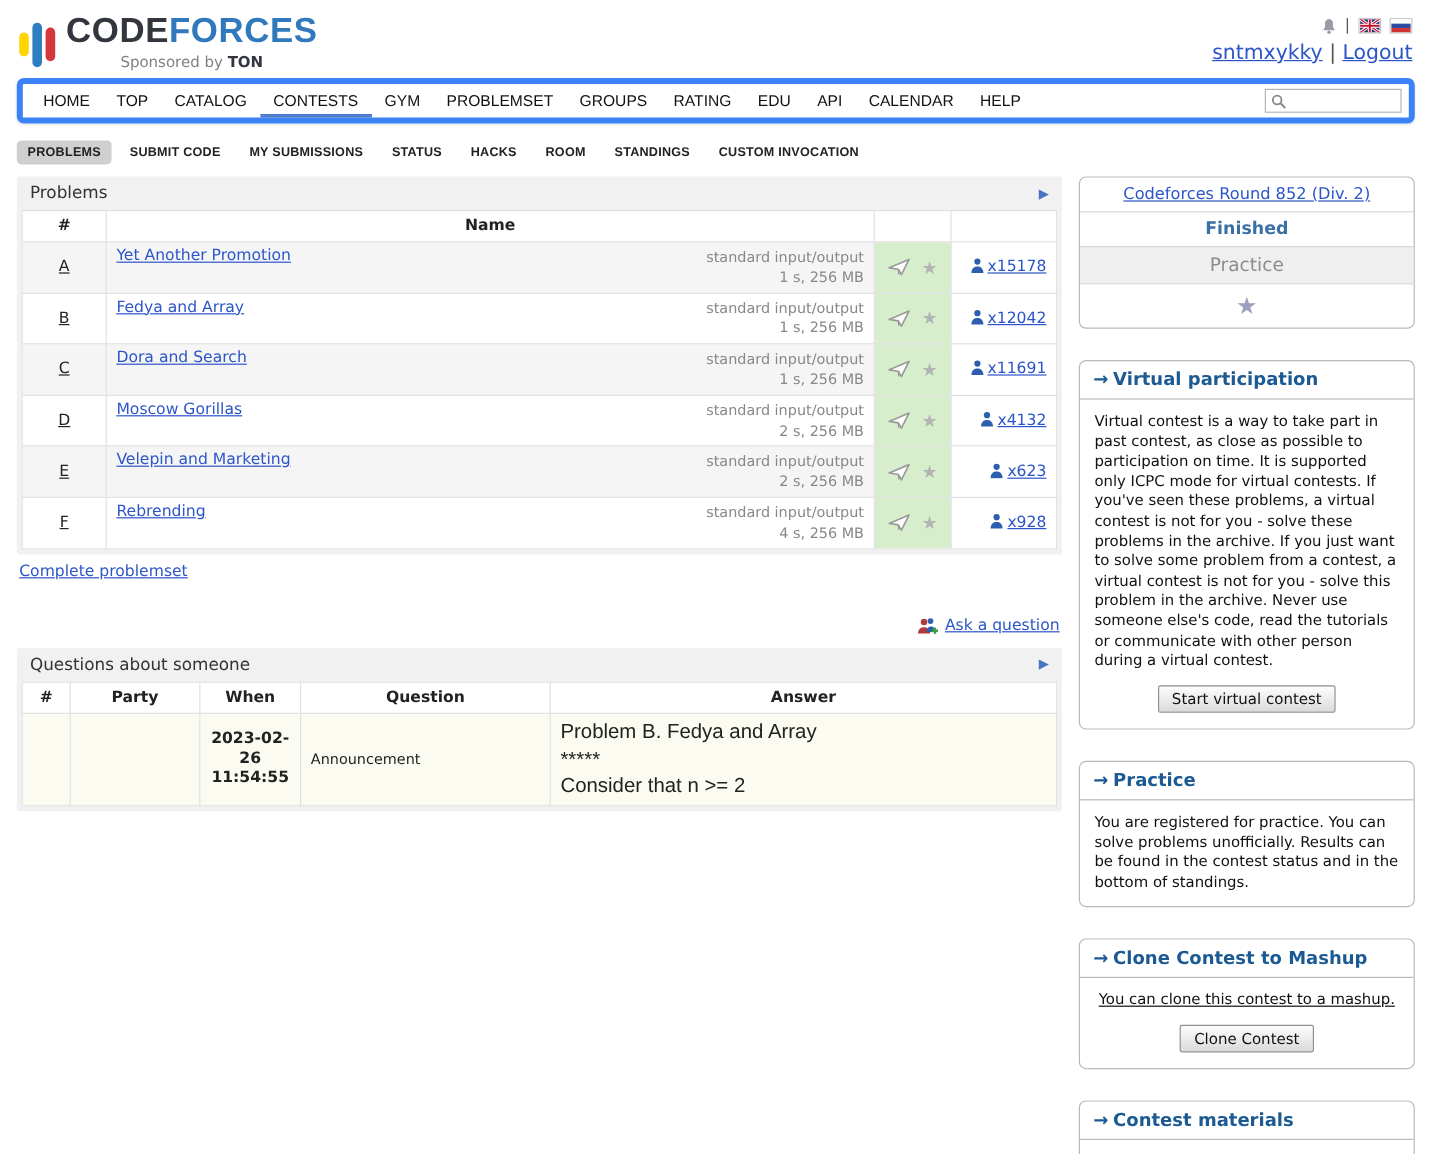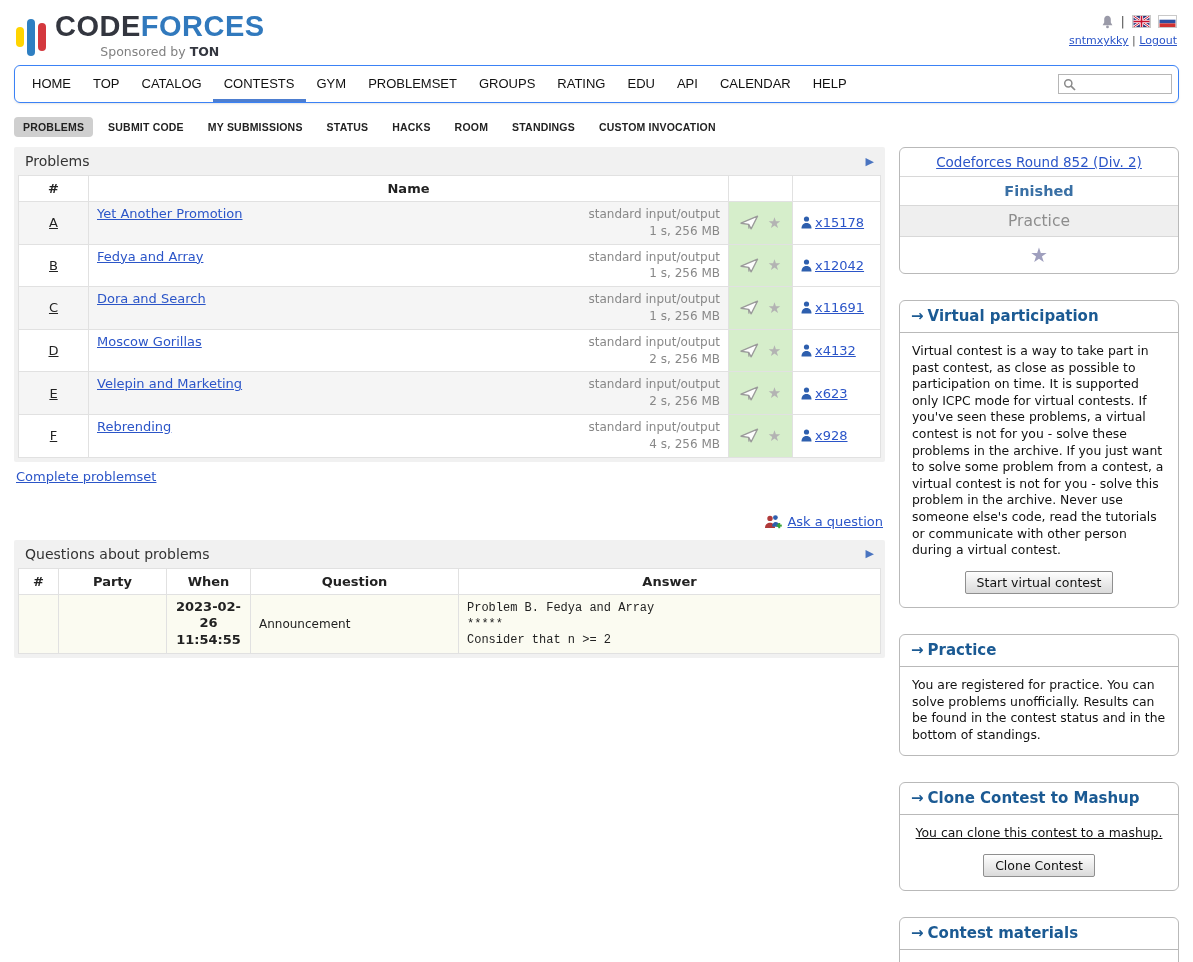--- a/index.html
+++ b/index.html
@@ -17,24 +17,24 @@
   .bar.blue   { height:37px; background:#2e7fc2; }
   .bar.red    { height:28px; background:#d4383e; }
   .logo-title { font-family:"Liberation Sans",sans-serif; font-size:29px; font-weight:bold; letter-spacing:.5px; line-height:1; }
   .logo-code { color:#33363f; } .logo-forces { color:#3179bd; }
   .logo-sub { font-size:12.5px; color:#808080; margin-top:3px; text-align:center; }
   .logo-sub .brand { color:#33363f; font-weight:bold; }
   .top-right { text-align:right; padding-top:2px; font-size:13px; }
   .lang-row { display:flex; justify-content:flex-end; align-items:center; gap:7px; }
   .sep { color:#555; text-decoration:none; }
   .flag { display:inline-block; line-height:0; border:1px solid #c9c9c9; }
-  .user-row { margin-top:5px; font-size:11px; }
-
-  
-  .main-nav { display:flex; align-items:stretch; border:1px solid #3b82f6; border-radius:6px;
+  .user-row { margin-top:5px; font-size:17px; }
+
+  
+  .main-nav { display:flex; align-items:stretch; border:5px solid #3b82f6; border-radius:6px;
               height:38px; padding:0 6px; box-shadow:0 1px 2px rgba(0,0,0,.10); }
   .nav-item { display:flex; align-items:center; padding:0 11px; margin-top:2px; font-size:13px; color:#111;
               text-decoration:none; text-transform:uppercase; border-bottom:3px solid transparent;
               font-family:"Liberation Sans",sans-serif; }
   .nav-item.active { border-bottom-color:#4d7ed0; }
   .nav-search { margin-left:auto; position:relative; align-self:center; }
   .nav-search input { width:114px; height:20px; border:1px solid #b6b6b6; padding:2px 4px 2px 22px; font-size:12px;
                       font-family:"DejaVu Sans",sans-serif; }
   .search-icon { position:absolute; left:5px; top:4px; line-height:0; }
 
@@ -57,35 +57,35 @@
   table.dt th { border:1px solid #e1e1e1; padding:5px 6px; font-size:13px; background:#fff; }
   table.dt td { border:1px solid #e1e1e1; padding:4px 8px; }
   tr.shade td { background:#f5f5f5; }
   td.id { text-align:center; width:70px; }
   td.id a { color:#222; }
   .name-cell { display:flex; justify-content:space-between; gap:4px; }
   .constraints { text-align:right; color:#888; font-size:12px; line-height:1.4; white-space:nowrap;margin-left:33px; }
   td.act { background:#d6eecb !important; width:64px; text-align:center; white-space:nowrap; }
   td.act .plane { display:inline-block; line-height:0; vertical-align:middle; }
   td.act .star { color:#b3b3b3; font-size:15px; text-decoration:none; vertical-align:middle; margin-left:5px; }
-  td.cnt { width:88px; text-align:left; white-space:nowrap; background:#fff !important; }
+  td.cnt { width:88px; text-align:right; white-space:nowrap; background:#fff !important; }
   a.solved { text-decoration:none; }
   a.solved .num { text-decoration:underline; color:#2b55c8; }
   a.solved .person { display:inline-block; line-height:0; vertical-align:-2px; margin-right:3px; }
 
   .complete { text-align:left; margin:7px 2px 0; font-size:13px; }
   .ask { display:flex; justify-content:flex-end; align-items:center; gap:5px; margin:30px 2px 10px; font-size:13px; }
   .ask .icon { line-height:0; }
 
   
   table.dt td.qnum { width:40px; }
   table.dt td.party { width:108px; }
   td.when { font-weight:bold; text-align:center; width:84px; font-size:13px; line-height:1.3; }
   td.qtext { width:208px; font-size:12px; vertical-align:middle;margin-left:42px; }
-  td.answer { font-family:Liberation Mono, monospace; font-size:12px; line-height:1.35; }
+  td.answer { font-family:Liberation Sans, sans-serif; font-size:17px; line-height:1.35; }
   tr.q-row td { background:#fbfbf1; height:58px; }
 
   
   .roundbox { border:1px solid #b9b9b9; border-radius:6px; margin-bottom:26px; background:#fff; overflow:hidden; }
   .rb-row { text-align:center; padding:6px 8px; border-top:1px solid #d8d8d8; }
   .rb-row:first-child { border-top:none; }
   .contest-title a { font-weight:normal; font-size:13.5px; }
   .contest-status { font-weight:bold; color:#3a70a5; font-size:14.5px; }
   .contest-mode { color:#8d8d8d; font-size:15.5px; background:#efefef; }
   .contest-star a { font-size:20px; color:#9f9fbe; text-decoration:none; }
@@ -361,21 +361,21 @@
               <path d="M8 12.6c.2-3 2-4.6 3.4-4.6 2.3 0 4.4 1.6 4.4 4.9Z" fill="#2e5fae"></path>
             <rect x="12.6" y="10.6" width="5.2" height="2" fill="#3aa23a"></rect>
               <rect x="14.2" y="9" width="2" height="5.2" fill="#3aa23a"></rect>
           </svg>
         </span>
         <a>Ask a question</a>
       </div>
 
       <div class="datatable">
         <div class="dt-caption">
-          <span>Questions about problems</span>
+          <span>Questions about someone</span>
           <a class="dt-arrow">▶</a>
         </div>
         <table class="dt">
           <thead>
             <tr>
               <th style="width:40px">#</th>
               <th style="width:108px">Party</th>
               <th style="width:84px">When</th>
               <th style="width:208px">Question</th>
               <th>Answer</th>

